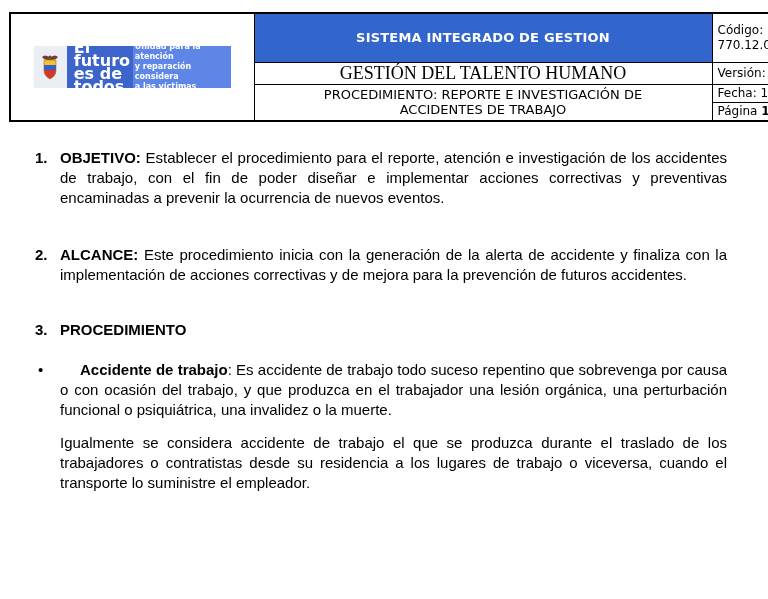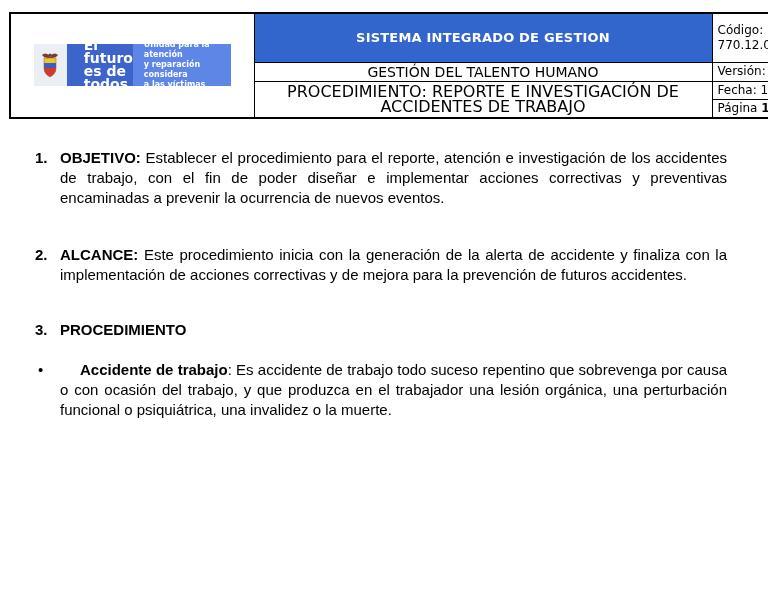--- a/index.html
+++ b/index.html
@@ -32,39 +32,39 @@
 
   tr.row-1 { height: 49px; }
   tr.row-2 { height: 19px; }
   tr.row-3 { height: 16px; }
   tr.row-4 { height: 16px; }
 
   td.system-cell {
     color: #fff; font-weight: bold; font-size: 13px;
     letter-spacing: 0.2px;
   }
-  td.gestion-cell { font-size: 14px; }
-  td.proc-cell { font-size: 16px; line-height: 15px; }
+  td.gestion-cell { font-size: 18px; font-family: Liberation Serif, serif; }
+  td.proc-cell { font-size: 13px; line-height: 15px; }
 
   
   .logo { display: inline-flex; height: 42px; width: 197px; text-align: left; }
   .logo-crest {
     width: 33px; display: flex; align-items: center; justify-content: center;
     background: #eceef5;
   }
   .logo-dark {
     width: 66px; color: #fff;
     display: flex; flex-direction: column; justify-content: center;
-    padding-left: 17px;
-    font-size: 14px; font-weight: bold; line-height: 13px;
+    padding-left: 7px;
+    font-size: 16px; font-weight: bold; line-height: 13px;
   }
   .logo-light {
     width: 98px; color: #fff;
     display: flex; flex-direction: column; justify-content: center;
-    padding-left: 11px;
+    padding-left: 2px;
     font-size: 8px; font-weight: bold; line-height: 10px;
   }
 
   
   .content {
     position: absolute; left: 35px; top: 148px; width: 692px;
     font-size: 15px; line-height: 20px;
   }
   .num-item, .def-item, .def-para {
     position: relative; padding-left: 25px;
@@ -162,15 +162,18 @@
       <span class="num-marker">3.</span>
       <span class="sec-title">PROCEDIMIENTO</span>
     </div>
 
     <div class="def-item mb-def">
       <span class="bullet-marker">•</span>
       <span class="def-term">Accidente de trabajo</span><span>: </span><span>Es accidente de trabajo todo suceso repentino que sobrevenga por causa o con ocasión del trabajo, y que produzca en el trabajador una lesión orgánica, una perturbación funcional o psiquiátrica, una invalidez o la muerte.</span>
     </div>
 
 
+    <div class="def-para">
+      <span>Igualmente se considera accidente de trabajo el que se produzca durante el traslado de los trabajadores o contratistas desde su residencia a los lugares de trabajo o viceversa, cuando el transporte lo suministre el empleador.</span>
+    </div>
 
   </div>
 </div>
 
 </body></html>

